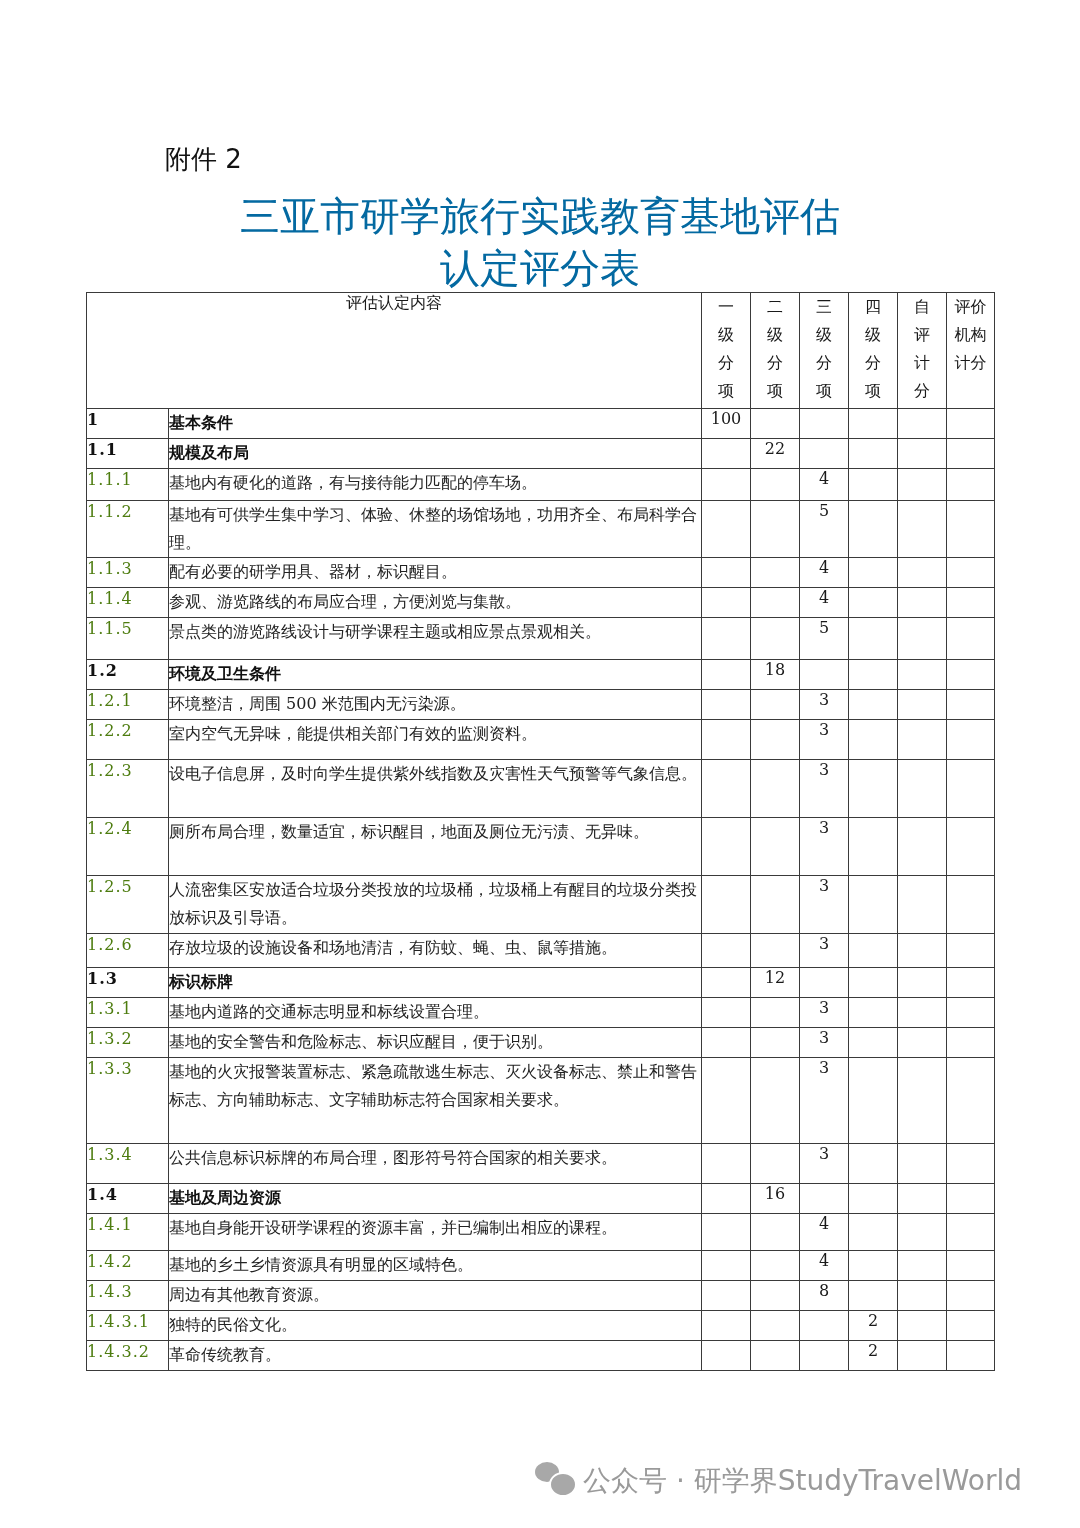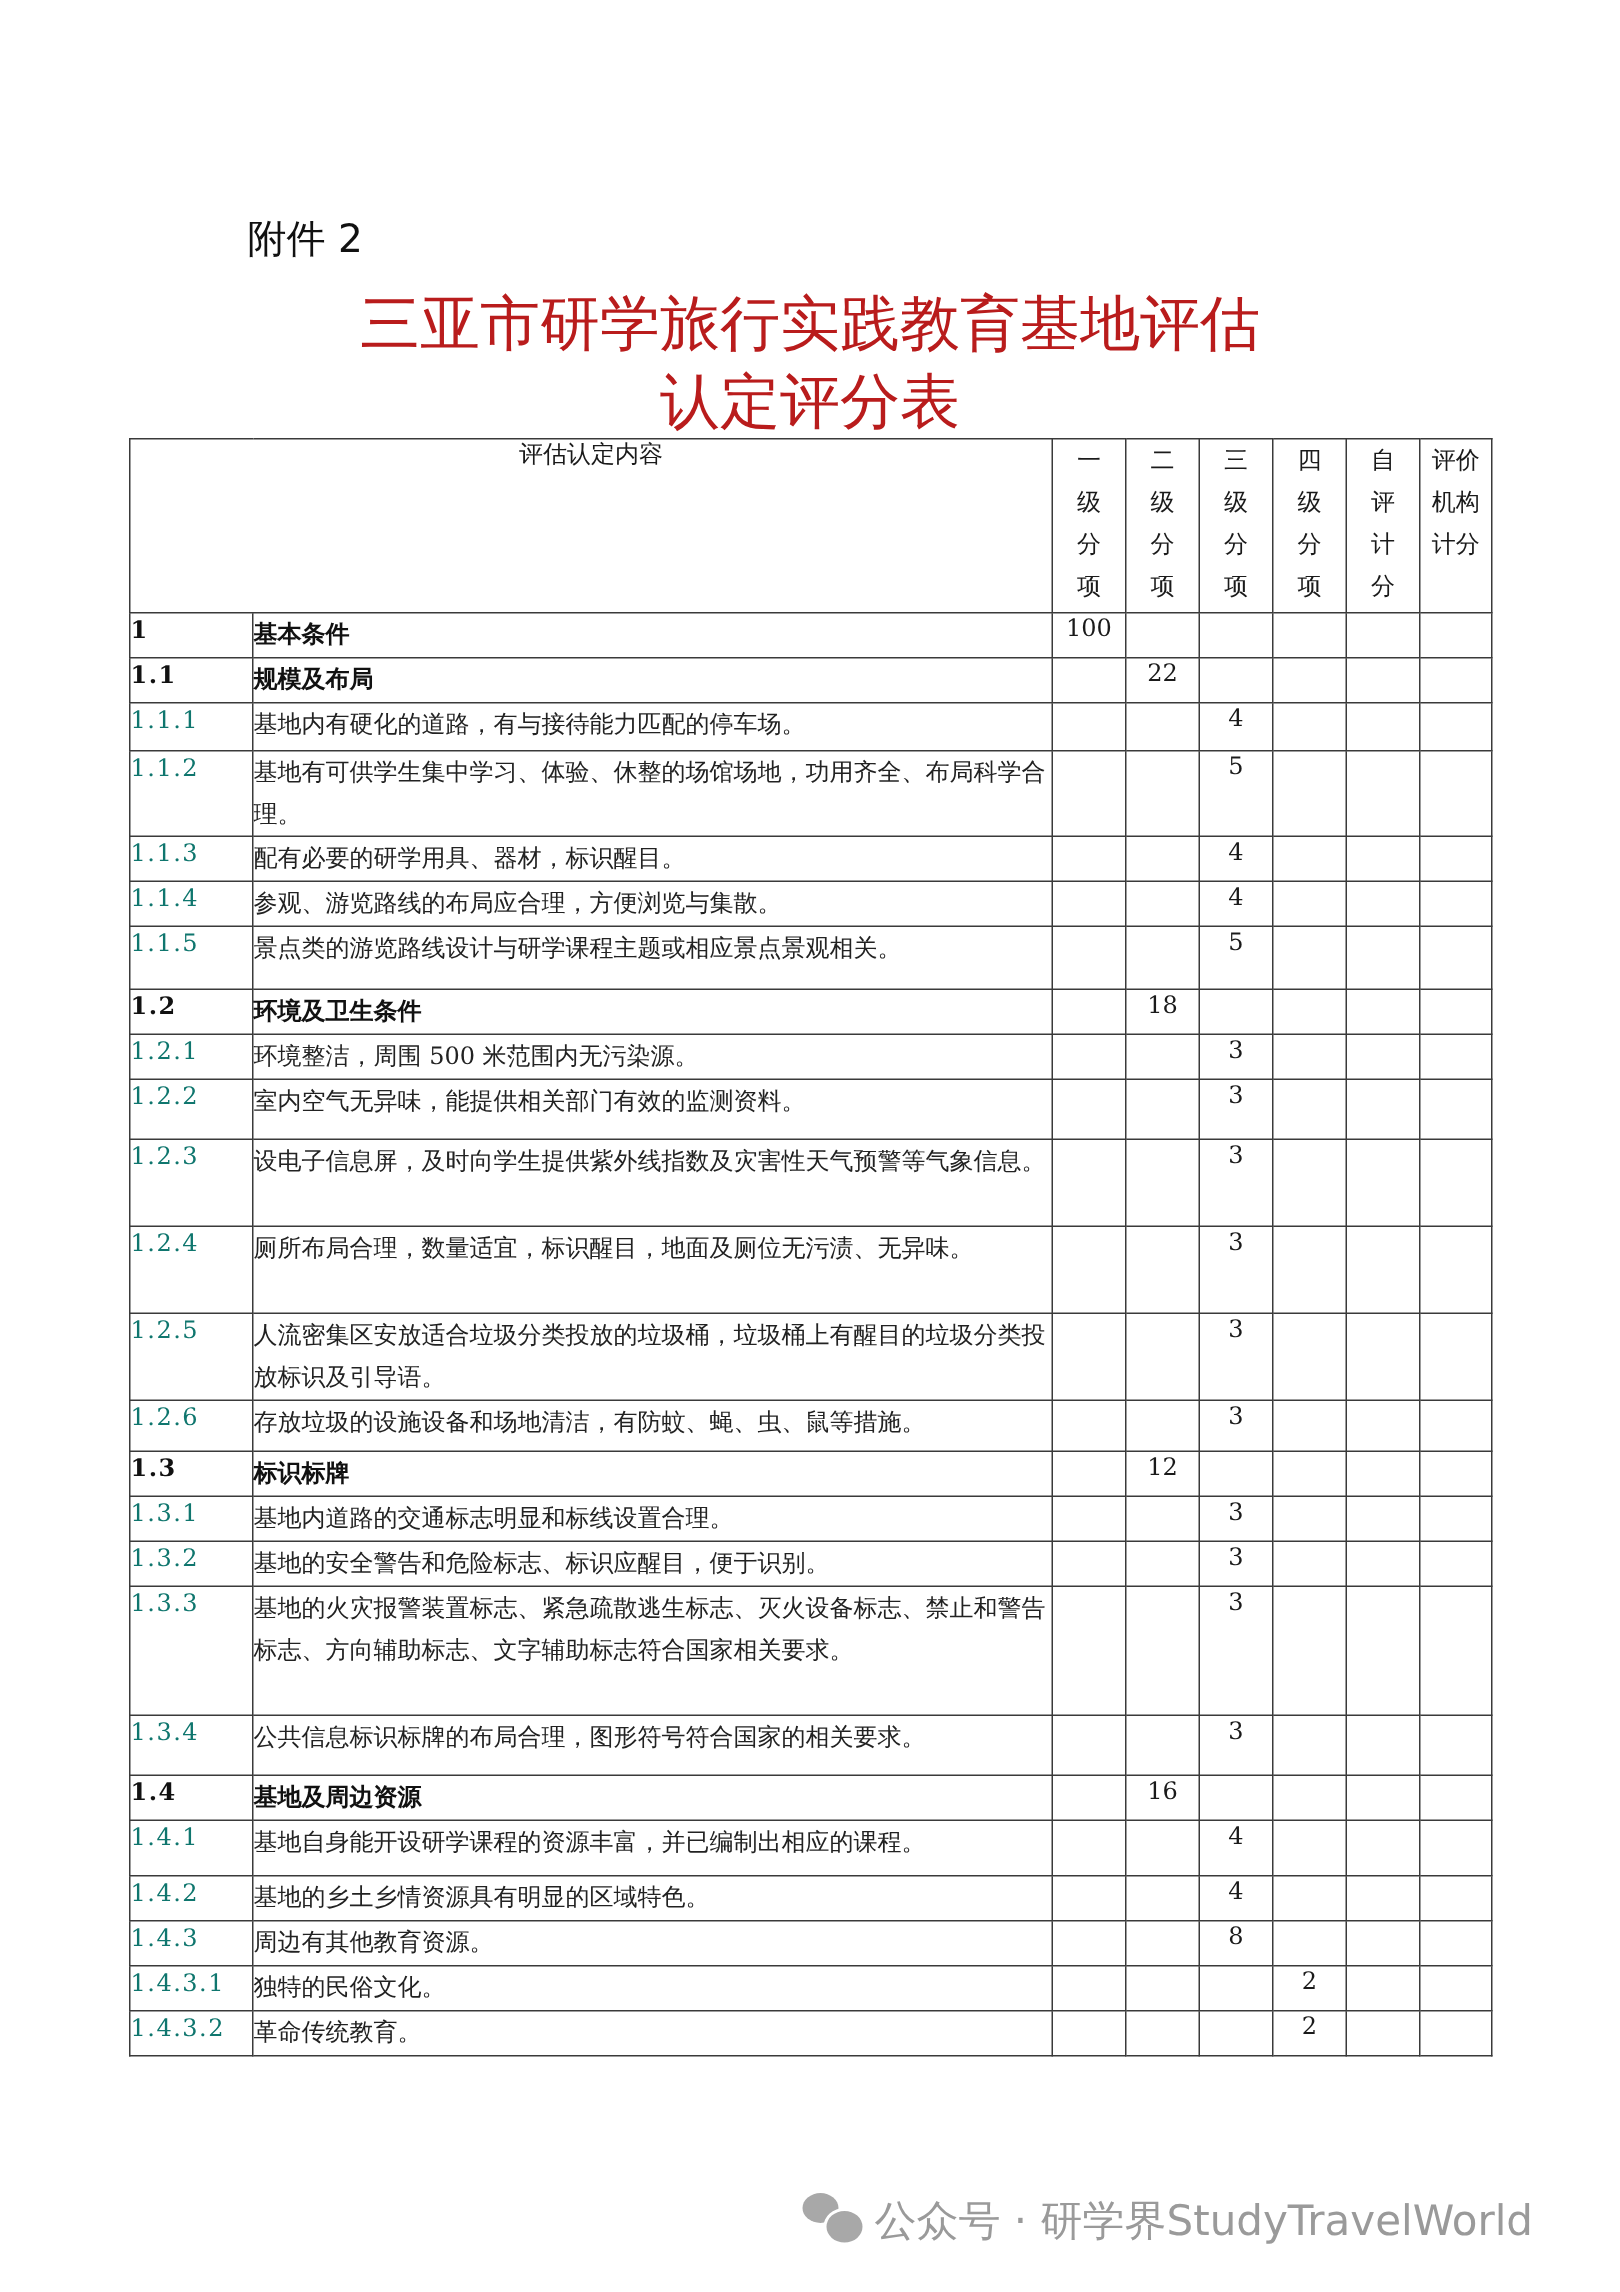--- a/index.html
+++ b/index.html
@@ -1,30 +1,30 @@
 <!DOCTYPE html>
 <html><head>
 <meta charset="utf-8">
 <style>
   html, body { margin: 0; padding: 0; background: #ffffff; }
   body { width: 1080px; height: 1528px; position: relative; overflow: hidden; font-family: "DejaVu Serif", "Liberation Serif", serif; color: #1a1a1a; }
   .attachment { position: absolute; left: 165px; top: 142px; font-family: "DejaVu Sans", "Liberation Sans", sans-serif; font-size: 26px; color: #111; }
-  .title { position: absolute; left: 0; width: 1080px; text-align: center; font-family: "DejaVu Sans", "Liberation Sans", sans-serif; color: #b91c1c; font-size: 40px; line-height: 48px; }
+  .title { position: absolute; left: 0; width: 1080px; text-align: center; font-family: "DejaVu Sans", "Liberation Sans", sans-serif; color: #0369a1; font-size: 40px; line-height: 48px; }
   .title.l1 { top: 192px; }
   .title.l2 { top: 244px; }
   table.score { position: absolute; left: 86px; top: 292px; border-collapse: collapse; table-layout: fixed; width: 908px; }
   table.score td, table.score th { border: 1.5px solid #3a3a3a; padding: 0; font-weight: normal; font-size: 16px; vertical-align: top; }
   col.c-code { width: 82px; }
   col.c-text { width: 533px; }
   col.c-s { width: 49px; }
   col.c-last { width: 48px; }
   th.content-head { text-align: center; padding-top: 6px; font-size: 16px; }
   th.vert { text-align: center; font-size: 17px; line-height: 28px; padding-top: 3px; }
   th.vert span { display: block; }
-  td.code { padding: 4px 0 0 3px; font-size: 16px; color: #0f766e; letter-spacing: 1px; line-height: 22px; }
+  td.code { padding: 4px 0 0 3px; font-size: 16px; color: #4d7c0f; letter-spacing: 1px; line-height: 22px; }
   td.text { padding: 4px 4px 0 3px; font-size: 16px; line-height: 28px; color: #222; }
   td.num { text-align: center; padding-top: 5px; font-size: 16px; }
   tr.sec td.code, tr.sec td.text { color: #111; font-weight: bold; }
   tr.sec td.code { font-weight: bold; }
   .footer { position: absolute; left: 535px; top: 1462px; display: flex; color: #9a9a9a; font-family: "DejaVu Sans", "Liberation Sans", sans-serif; font-size: 28px; }
   .wx-icon { width: 40px; height: 34px; position: relative; margin-right: 8px; }
   .wx-icon .b1 { position: absolute; left: 0; top: 0; width: 24px; height: 20px; border-radius: 50%; background: #a8a8a8; }
   .wx-icon .b2 { position: absolute; left: 14px; top: 10px; width: 24px; height: 21px; border-radius: 50%; background: #a8a8a8; border: 2px solid #fff; }
 </style>
 </head>

